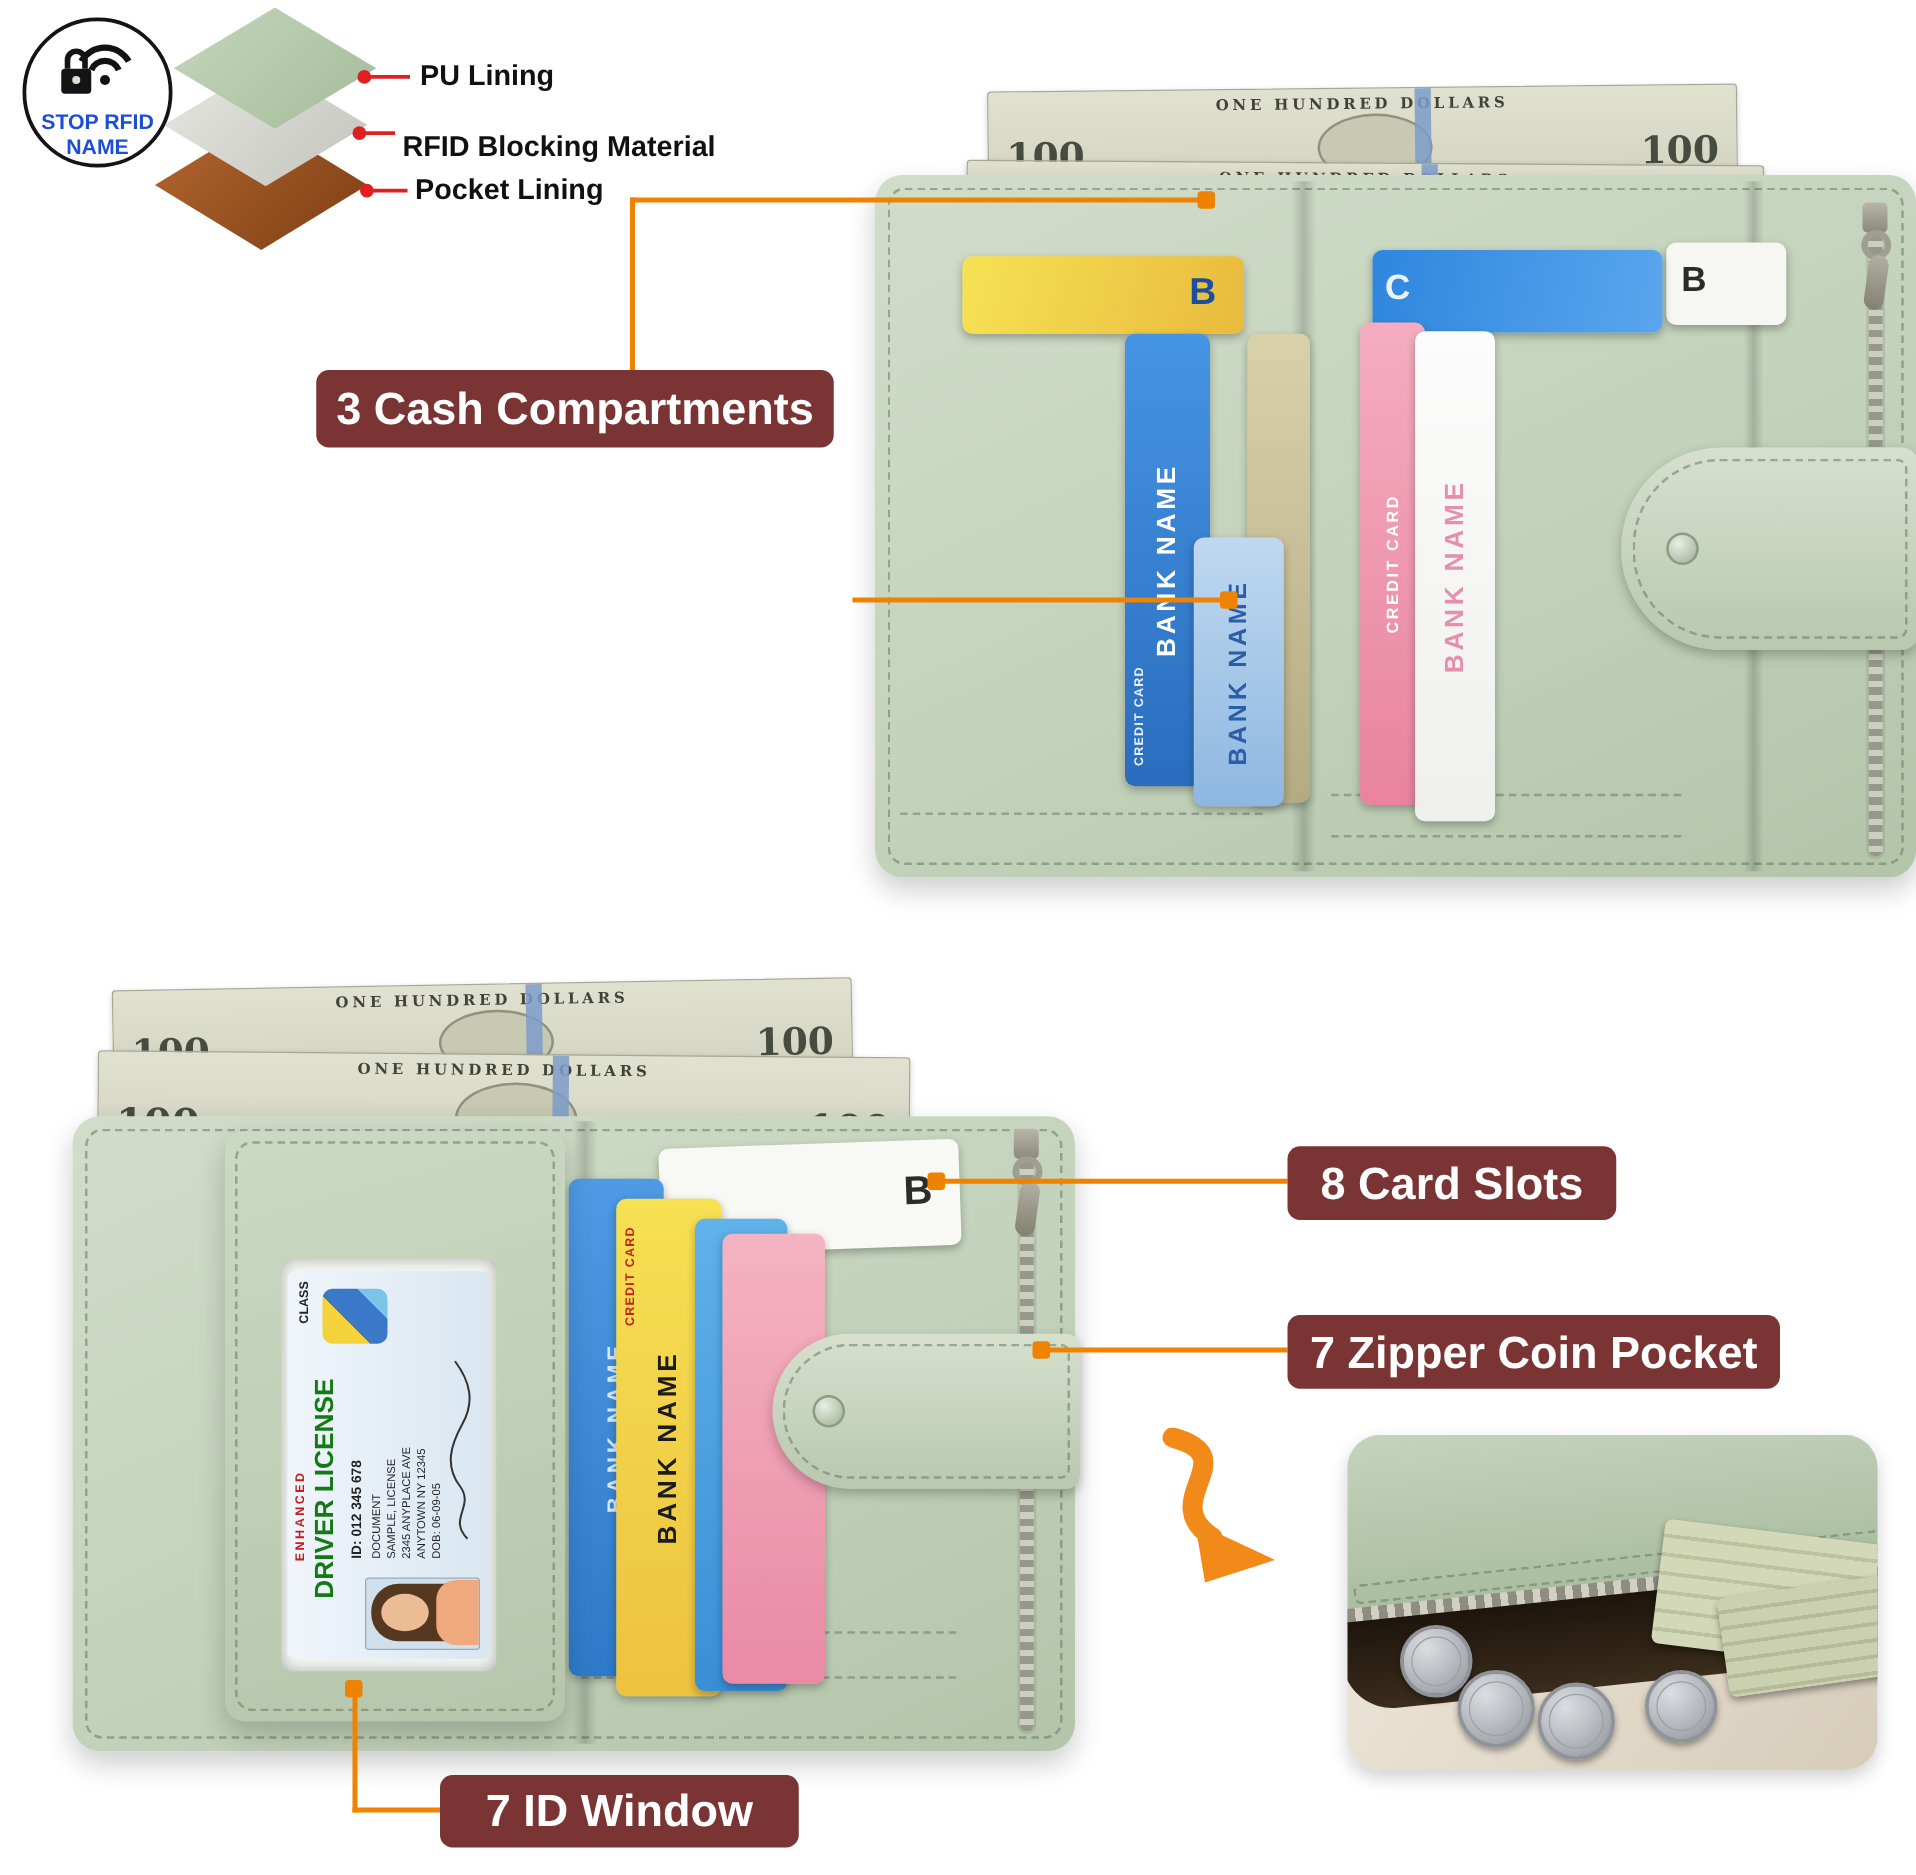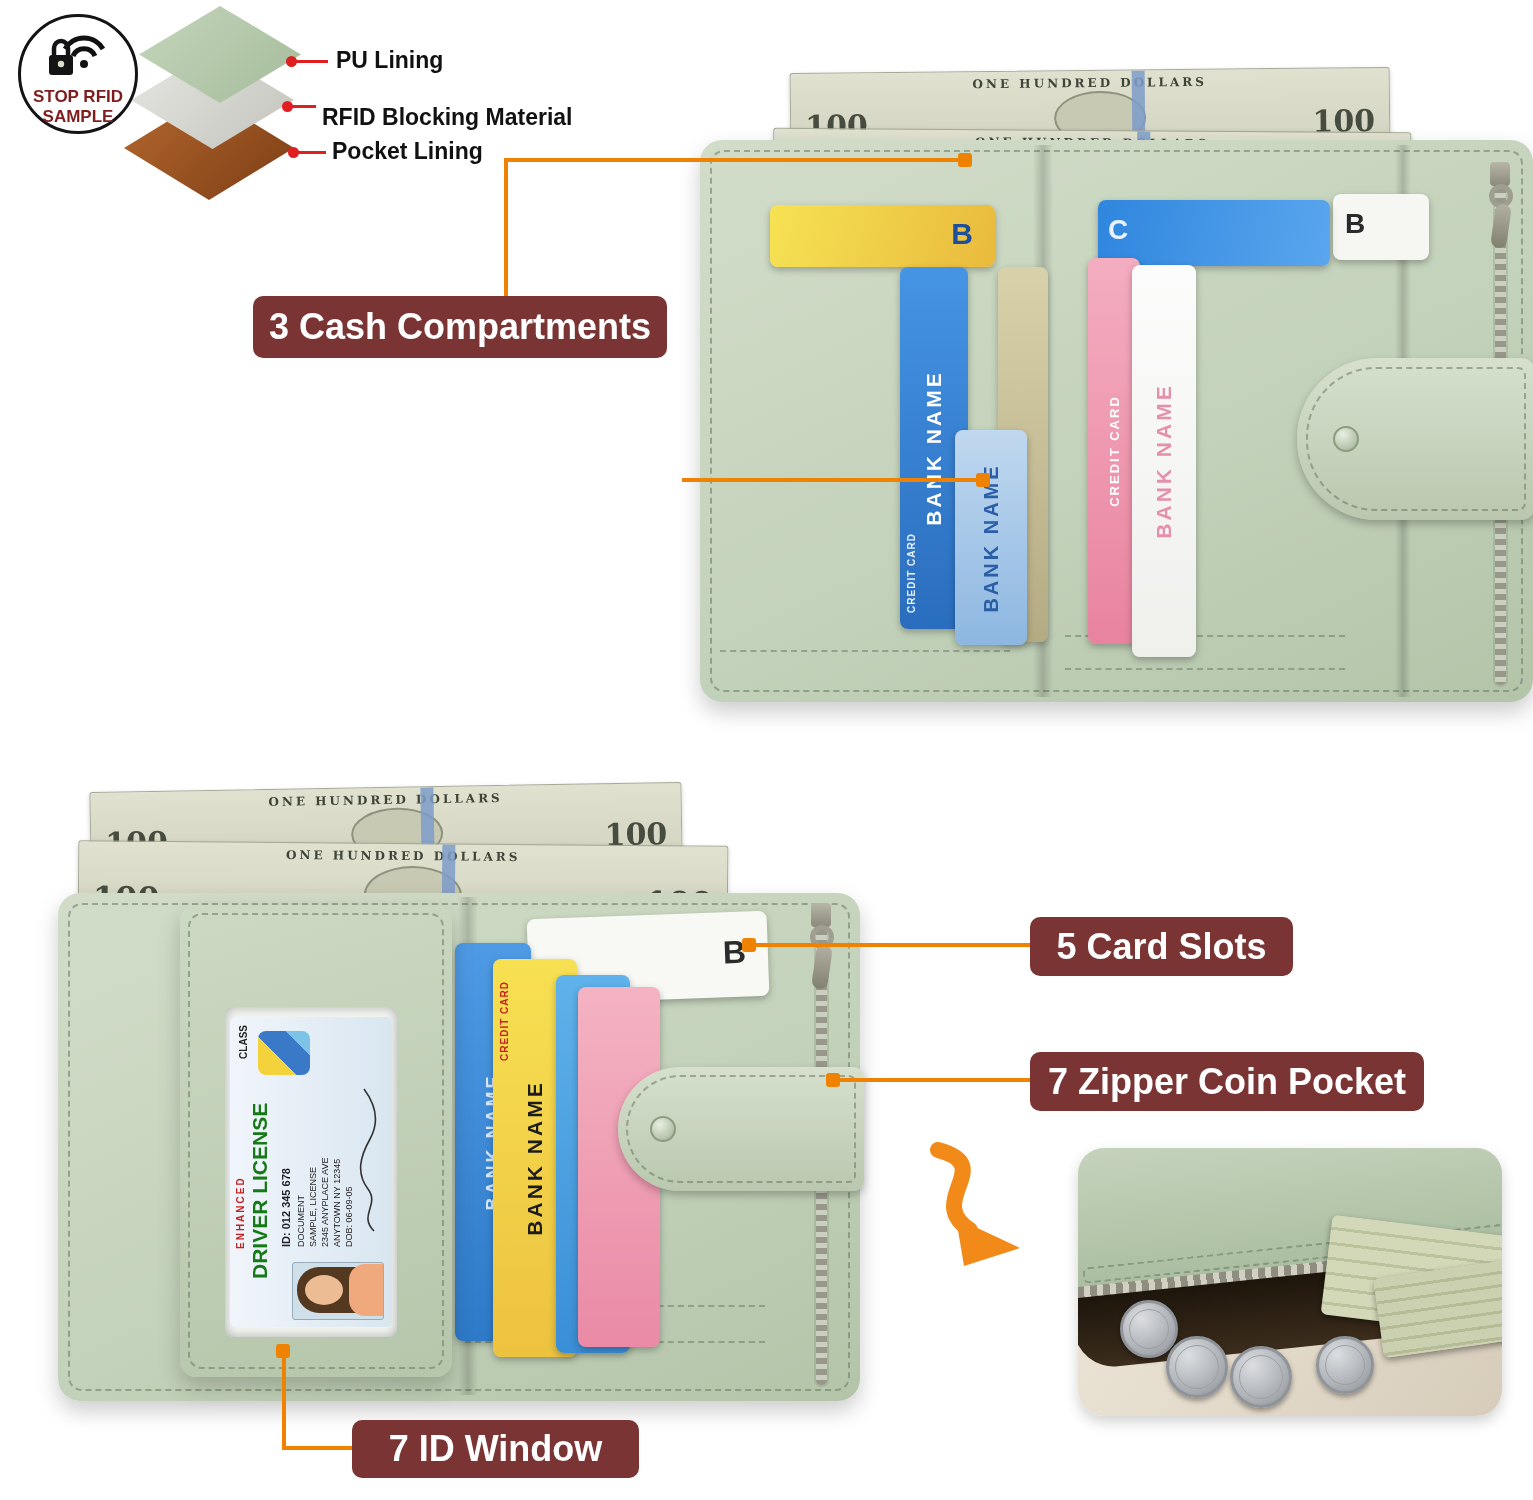--- a/index.html
+++ b/index.html
@@ -14,21 +14,21 @@
   .odot  { position:absolute; width:14px; height:14px; background:#ef8200; border-radius:3px; z-index:31; }
 
   
   .mat-label { position:absolute; font-weight:700; font-size:23px; color:#111; z-index:5; }
   .rdot { position:absolute; width:11px; height:11px; border-radius:50%; background:#e02020; z-index:5; }
   .rline { position:absolute; height:3px; background:#e02020; z-index:5; }
   .diamond { position:absolute; clip-path:polygon(50% 0,100% 50%,50% 100%,0 50%);
              filter:drop-shadow(0 3px 3px rgba(0,0,0,.25)); }
   .badge { position:absolute; left:18px; top:14px; width:120px; height:120px; border-radius:50%;
            border:3px solid #141414; background:#fff; text-align:center; z-index:5; }
-  .badge .bt { font-weight:800; font-size:17px; color:#7f1d1d; line-height:20px; }
+  .badge .bt { font-weight:800; font-size:17px; color:#1d4ed8; line-height:20px; }
 
   
   .wbody { position:absolute; background:linear-gradient(155deg,#d2ddc9 0%,#c3d2ba 55%,#b3c4a9 100%);
            border-radius:22px; box-shadow:0 10px 22px rgba(0,0,0,.20); z-index:10; }
   .stitch { position:absolute; border:2px dashed rgba(105,120,98,.55); border-radius:14px; pointer-events:none; }
   .fold { position:absolute; background:linear-gradient(90deg,rgba(0,0,0,0),rgba(0,0,0,.16),rgba(0,0,0,0)); z-index:11; }
   .slotline { position:absolute; border-top:2px dashed rgba(100,115,95,.5); z-index:12; }
   .card { position:absolute; border-radius:8px; box-shadow:0 3px 7px rgba(0,0,0,.28); }
   .vlabel { position:absolute; writing-mode:vertical-rl; transform:translate(-50%,-50%) rotate(180deg);
             left:50%; top:50%; font-weight:700; letter-spacing:3px; white-space:nowrap; }
@@ -79,21 +79,21 @@
   <div class="badge">
     <svg width="74" height="58" viewBox="0 0 74 58" style="margin-top:8px">
       <path d="M24 24 A 22 22 0 0 1 62 24" stroke="#111" stroke-width="5" fill="none"></path>
       <path d="M32 31 A 12 12 0 0 1 54 31" stroke="#111" stroke-width="5" fill="none"></path>
       <circle cx="43" cy="39" r="4" fill="#111"></circle>
       <rect x="8" y="30" width="24" height="20" rx="3" fill="#141414"></rect>
       <path d="M13 30 v-7 a7 7 0 0 1 14 0 v7" stroke="#141414" stroke-width="4.5" fill="none"></path>
       <circle cx="20" cy="39" r="3.2" fill="#d7e0cf"></circle>
     </svg>
     <div class="bt">STOP RFID</div>
-    <div class="bt">SAMPLE</div>
+    <div class="bt">NAME</div>
   </div>
 
   <div class="diamond" style="left:124px;top:96px;width:170px;height:104px;background:linear-gradient(135deg,#b4682f,#7c3d14);z-index:1"></div>
   <div class="diamond" style="left:131px;top:51px;width:163px;height:98px;background:linear-gradient(135deg,#e7e7e3,#c3c3bc);z-index:2"></div>
   <div class="diamond" style="left:139px;top:6px;width:162px;height:97px;background:linear-gradient(135deg,#c6d6bc,#a4bb9a);z-index:3"></div>
 
   <div class="rdot" style="left:286px;top:56px"></div>
   <div class="rline" style="left:294px;top:60px;width:34px"></div>
   <div class="mat-label" style="left:336px;top:47px">PU Lining</div>
 
@@ -244,21 +244,21 @@
       <div class="snap" style="left:32px;top:49px"></div>
     </div>
     <div class="zteeth" style="left:766px;top:122px;height:478px"></div>
     <div class="zp-slider" style="left:761px;top:118px"></div>
     <div class="zp-ring" style="left:760px;top:140px"></div>
     <div class="zp-tab" style="left:764px;top:160px;transform:rotate(8deg)"></div>
   </div>
 
   <div class="oline" style="left:752px;top:943px;width:278px;height:4px"></div>
   <div class="odot" style="left:742px;top:938px"></div>
-  <div class="callout" style="left:1030px;top:917px;width:263px;height:59px">5 Card Slots</div>
+  <div class="callout" style="left:1030px;top:917px;width:263px;height:59px">8 Card Slots</div>
 
   <div class="oline" style="left:836px;top:1078px;width:194px;height:4px"></div>
   <div class="odot" style="left:826px;top:1073px"></div>
   <div class="callout" style="left:1030px;top:1052px;width:394px;height:59px">7 Zipper Coin Pocket</div>
 
   <div class="oline" style="left:282px;top:1352px;width:4px;height:98px"></div>
   <div class="oline" style="left:282px;top:1446px;width:70px;height:4px"></div>
   <div class="odot" style="left:276px;top:1344px"></div>
   <div class="callout" style="left:352px;top:1420px;width:287px;height:58px">7 ID Window</div>
 

